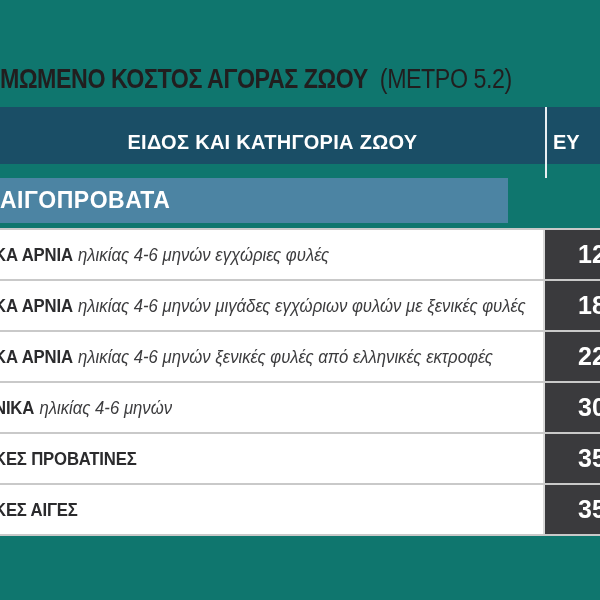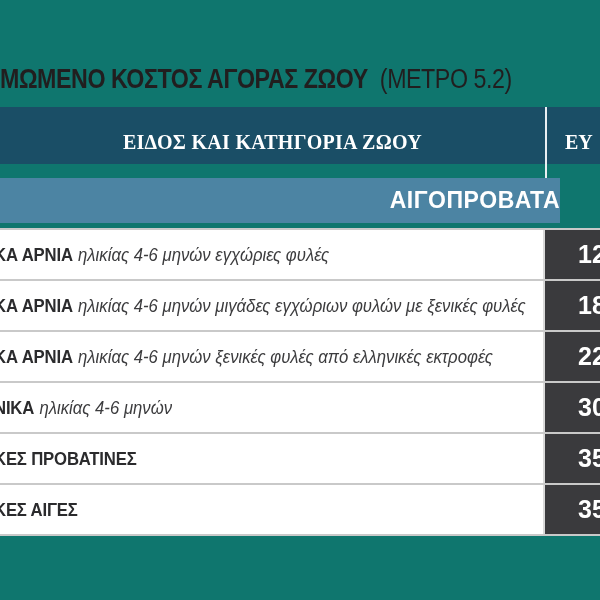--- a/index.html
+++ b/index.html
@@ -33,21 +33,20 @@
   .page-title .t-suffix { font-weight: 400; margin-left: 7px; }
 
   
   .table-header {
     position: absolute;
     left: 0;
     top: 107px;
     width: 600px;
     height: 57px;
     background: var(--header-bg, #1a4e66);
-    font-family: Liberation Serif, serif;
   }
   .th-animal {
     position: absolute;
     left: 0;
     top: 0;
     width: 545px;
     height: 71px;
     line-height: 71px;
     text-align: center;
     color: #ffffff;
@@ -62,40 +61,40 @@
     width: 2px;
     height: 71px;
     background: #e9eff2;
   }
   .th-value {
     position: absolute;
     left: 547px;
     top: 0;
     height: 71px;
     line-height: 71px;
-    padding-left: 18px;
+    padding-left: 6px;
     color: #ffffff;
     font-weight: 700;
     font-size: 20px;
     white-space: nowrap;
   }
 
   
   .section-band {
     position: absolute;
     left: 0;
     top: 178px;
-    width: 560px;
+    width: 508px;
     height: 45px;
     line-height: 45px;
     background: var(--section-bg, #4c84a3);
     color: #ffffff;
     font-weight: 700;
     font-size: 23px;
-    text-align: right;
+    text-align: left;
     letter-spacing: 0.5px;
   }
 
   .top-separator {
     position: absolute;
     left: 0;
     top: 228px;
     width: 600px;
     height: 2px;
     background: var(--separator, #c9c9c9);

